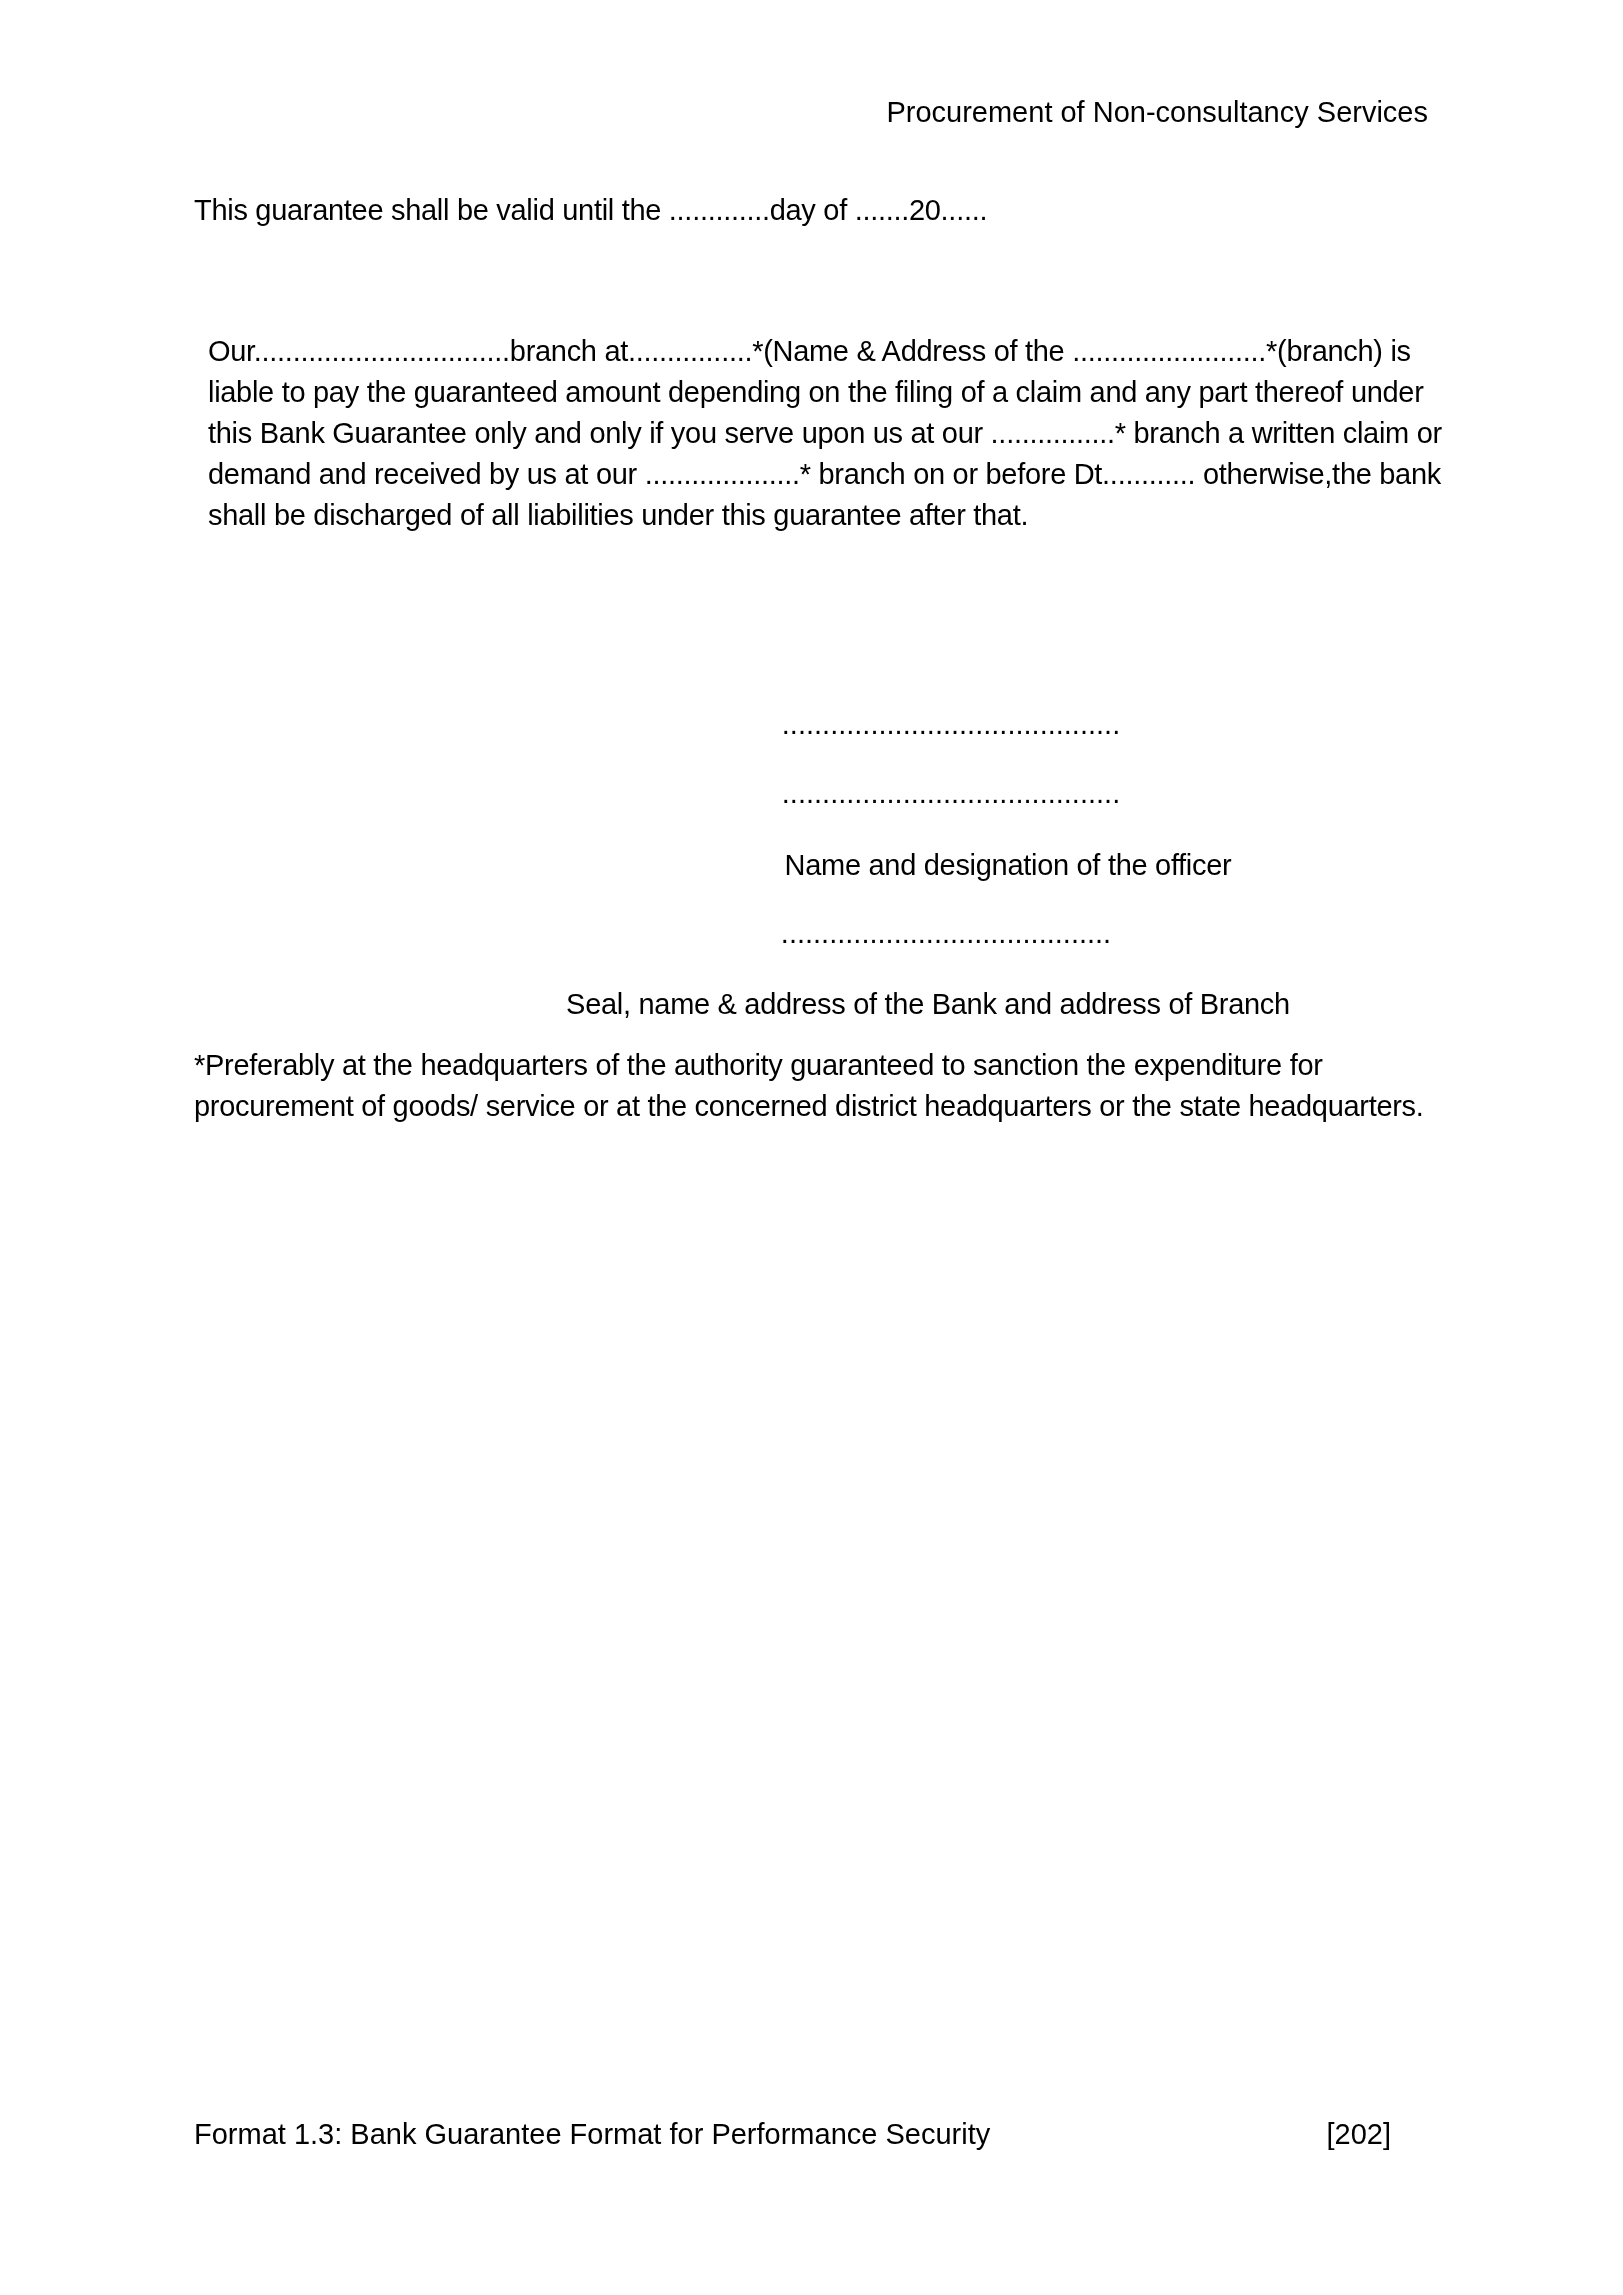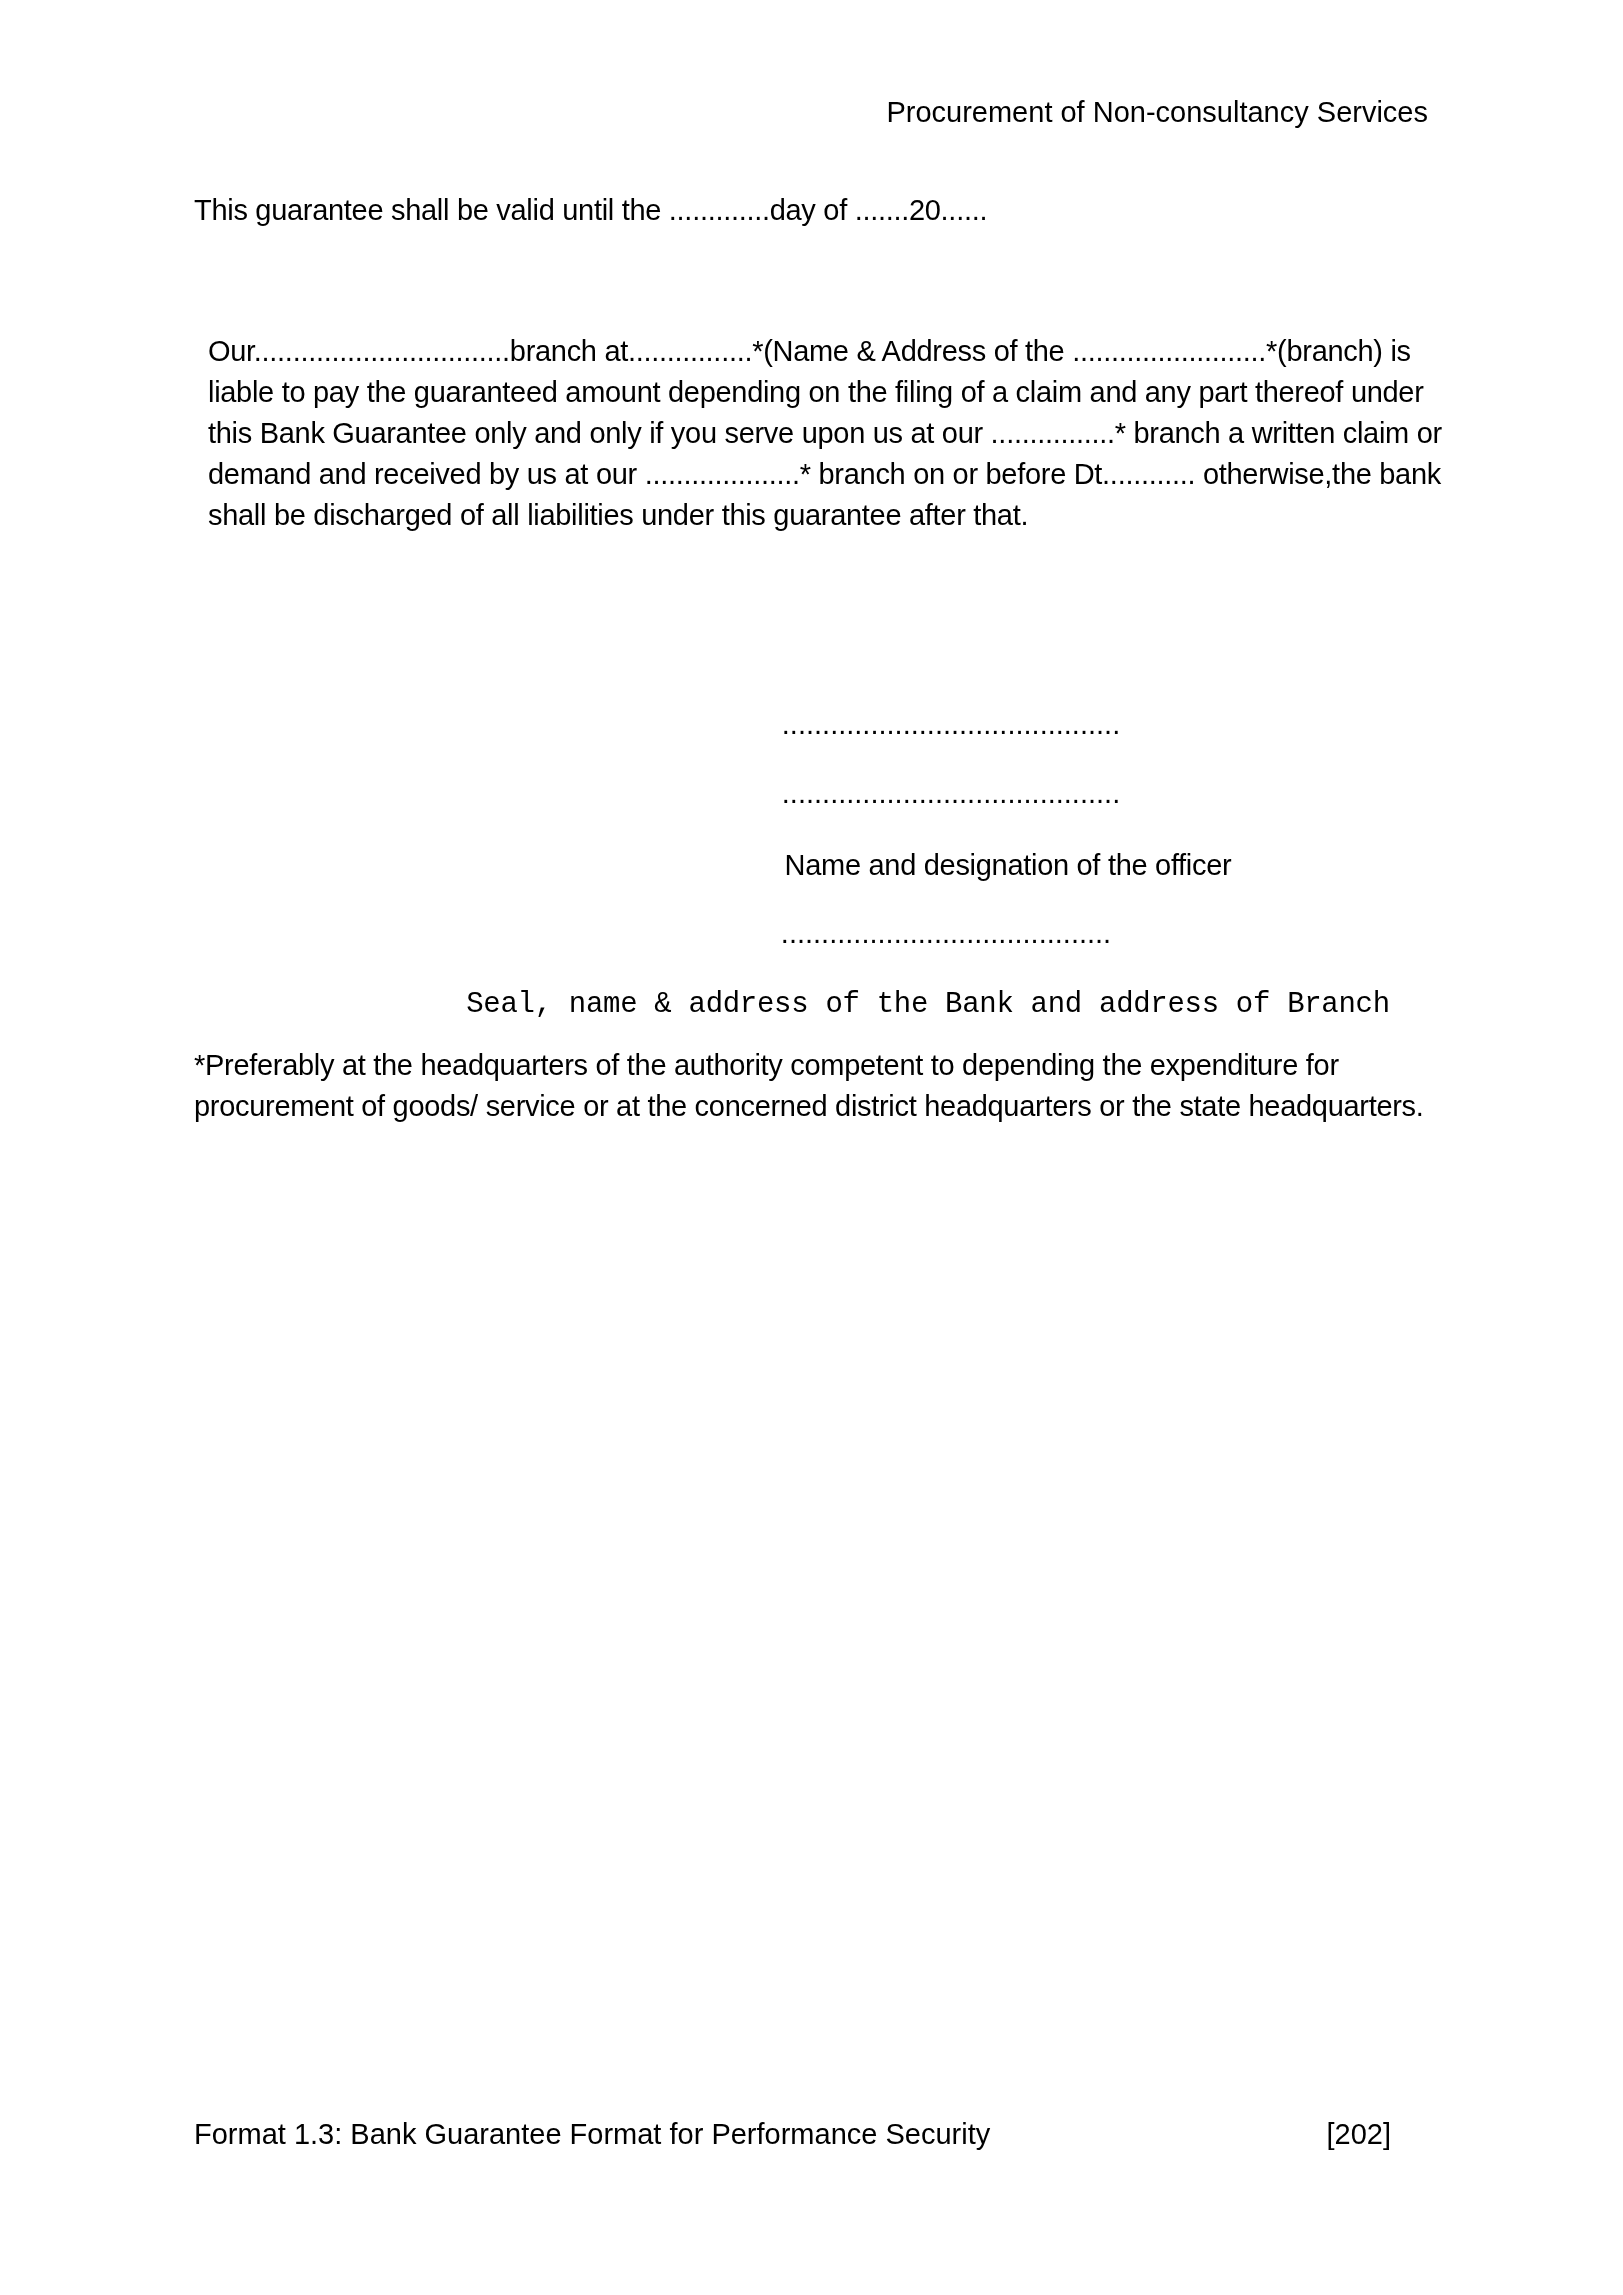--- a/index.html
+++ b/index.html
@@ -32,21 +32,21 @@
   .centered { transform: translateX(-50%); }
 
   .header-line   { top: 93px;  right: 195px; font-size: 29px; }
   .para-validity { top: 190px;  left: 194px; }
   .para-liability{ top: 331px;  left: 208px; }
   .sig-caption   { top: 637px;  left: 976px; }
   .dotted-1      { top: 704px; left: 951px; letter-spacing: 0; }
   .dotted-2      { top: 773px; left: 951px; letter-spacing: 0; }
   .officer-cap   { top: 845px; left: 1008px; }
   .dotted-3      { top: 913px; left: 946px; letter-spacing: 0; }
-  .seal-cap      { top: 984px; left: 928px; font-family: Liberation Mono, monospace; }
+  .seal-cap      { top: 984px; left: 928px; }
   .para-footnote { top: 1045px; left: 194px; }
   .footer-left   { top: 2115px; left: 194px; }
   .footer-right  { top: 2115px; right: 232px; text-align: right; }
 </style>
 </head>
 <body>
 
 <div class="page">
 
   <div class="abs header-line headfoot">Procurement of Non-consultancy Services</div>
@@ -66,21 +66,21 @@
 
   <div class="abs centered dotted-2 bodytext">..........................................</div>
 
   <div class="abs centered officer-cap bodytext">Name and designation of the officer</div>
 
   <div class="abs centered dotted-3 bodytext">.........................................</div>
 
   <div class="abs centered seal-cap bodytext">Seal, name &amp; address of the Bank and address of Branch</div>
 
   <div class="abs para-footnote">
-    <div class="bodytext">*Preferably at the headquarters of the authority competent to depending the expenditure for</div>
+    <div class="bodytext">*Preferably at the headquarters of the authority guaranteed to sanction the expenditure for</div>
     <div class="bodytext">procurement of goods/ service or at the concerned district headquarters or the state headquarters.</div>
   </div>
 
   <div class="abs footer-left headfoot">Format 1.3: Bank Guarantee Format for Performance Security</div>
 
   <div class="abs footer-right headfoot">[202]</div>
 
 </div>
 
 

